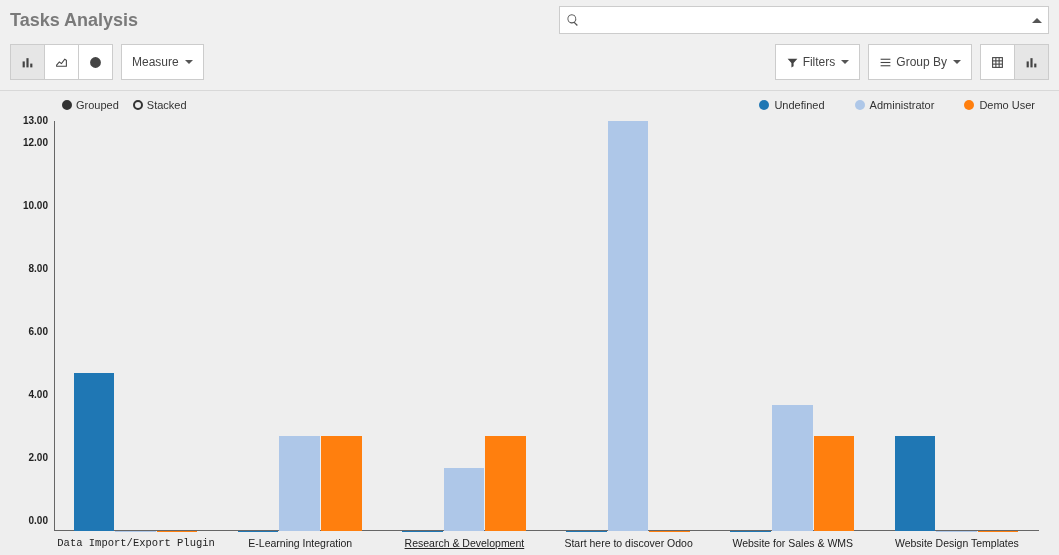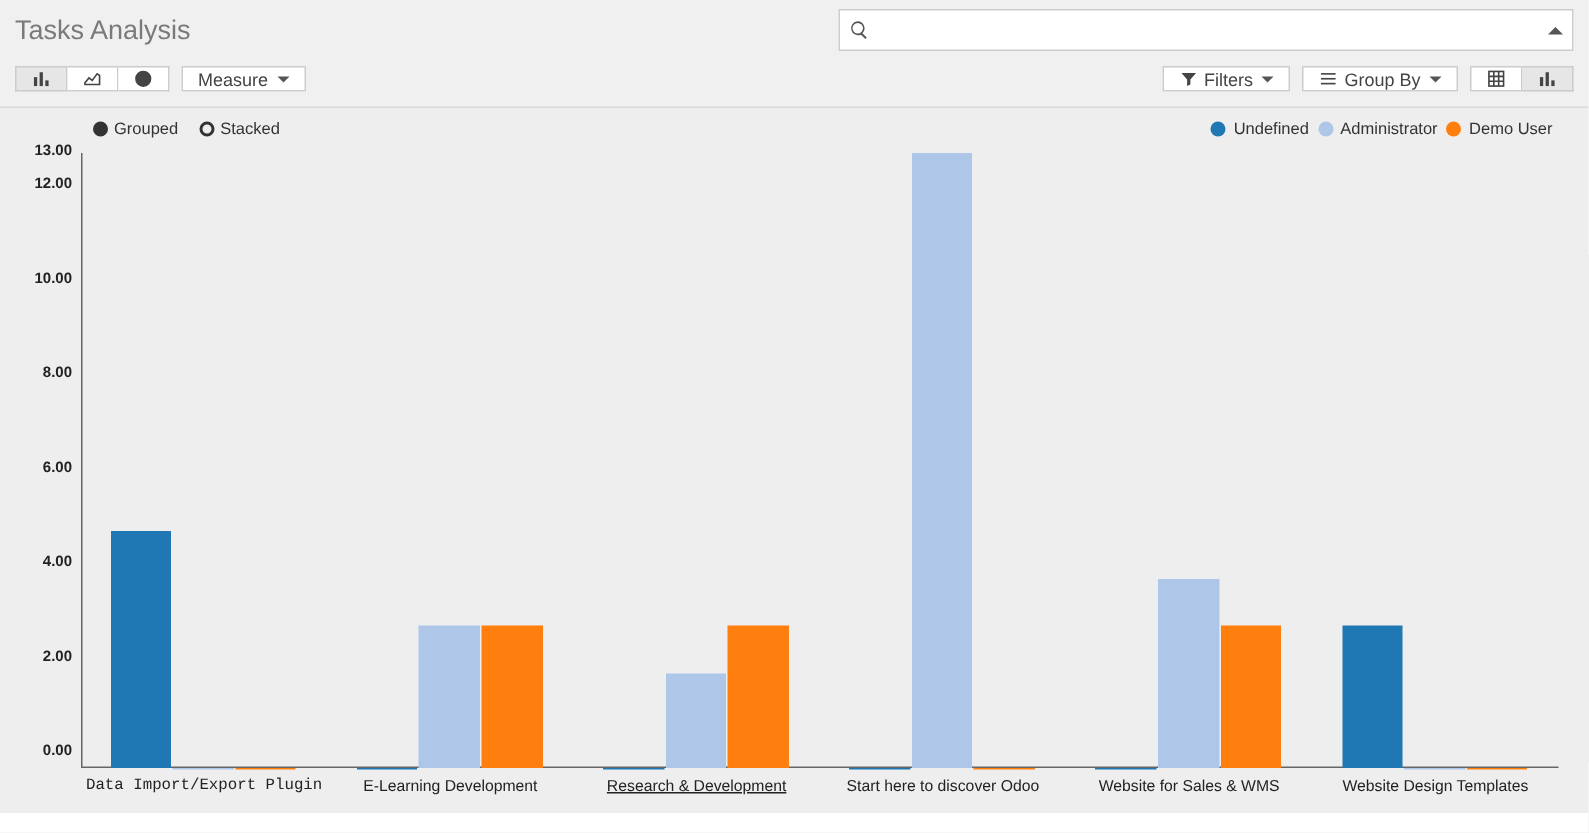--- a/index.html
+++ b/index.html
@@ -14,21 +14,21 @@
   }
   .header {
     display: flex;
     align-items: center;
     padding: 6px 10px 4px 10px;
     background: #f0f0f0;
   }
   .page-title {
     font-size: 18px;
     color: #7a7a7a;
-    font-weight: 400;
+    font-weight: 700;
     flex: 0 0 auto;
     padding-right: 20px;
   }
   .search-wrap {
     margin-left: auto;
     width: 490px;
     position: relative;
   }
   .search-box {
     display: flex;
@@ -63,21 +63,21 @@
   .btn {
     border: 1px solid #ccc;
     background: #fff;
     padding: 5px 10px;
     font-size: 12px;
     color: #444;
     cursor: pointer;
     display: inline-flex;
     align-items: center;
     gap: 4px;
-    height: 17px;
+    height: 36px;
   }
   .btn-group .btn + .btn { border-left: none; }
   .btn.active { background: #e6e6e6; }
   .caret-down {
     display: inline-block;
     width: 0; height: 0;
     border-left: 4px solid transparent;
     border-right: 4px solid transparent;
     border-top: 4px solid #555;
     margin-left: 2px;
@@ -95,21 +95,21 @@
     padding: 0 24px 0 62px;
     font-size: 11px;
     color: #333;
     height: 18px;
     align-items: flex-start;
   }
   .stack-opts { display:flex; gap:14px; }
   .stack-opt { display:flex; align-items:center; gap:4px; cursor:pointer; }
   .dot { width:10px; height:10px; border-radius:50%; border:2px solid #333; display:inline-block; }
   .dot.filled { background:#333; }
-  .series-legend { margin-left:auto; display:flex; gap:6px; }
+  .series-legend { margin-left:auto; display:flex; gap:30px; }
   .legend-item { display:flex; align-items:center; gap:5px; }
   .legend-dot { width:10px; height:10px; border-radius:50%; display:inline-block; }
   .plot {
     position: relative;
     margin: 4px 20px 0 54px;
     height: 410px;
   }
   .y-axis-line {
     position:absolute; left:0; top:0; bottom:0; width:1px; background:#666;
   }
@@ -260,21 +260,21 @@
       <div class="y-tick-label" style="bottom: 315.385px; top: auto;">10.00</div>
       <div class="y-tick-label" style="bottom: 378.462px; top: auto;">12.00</div>
       <div class="y-tick-label extra" style="bottom: 400px; top: auto;">13.00</div>
       <div class="bar" style="left: 19.7px; width: 40.5889px; height: 157.692px; background: rgb(31, 119, 180);"></div>
       <div class="bar" style="left: 61.2889px; width: 40.5889px; height: 0.5px; background: rgb(174, 199, 232);"></div>
       <div class="bar" style="left: 102.878px; width: 40.5889px; height: 0.5px; background: rgb(255, 127, 14);"></div>
       <div class="x-cat-label" style="left: 82.0833px; font-family: Liberation Mono, monospace;">Data Import/Export Plugin</div>
       <div class="bar" style="left: 183.867px; width: 40.5889px; height: 0.5px; background: rgb(31, 119, 180);"></div>
       <div class="bar" style="left: 225.456px; width: 40.5889px; height: 94.6154px; background: rgb(174, 199, 232);"></div>
       <div class="bar" style="left: 267.044px; width: 40.5889px; height: 94.6154px; background: rgb(255, 127, 14);"></div>
-      <div class="x-cat-label" style="left: 246.25px;">E-Learning Development</div>
+      <div class="x-cat-label" style="left: 246.25px;">E-Learning Integration</div>
       <div class="bar" style="left: 348.033px; width: 40.5889px; height: 0.5px; background: rgb(31, 119, 180);"></div>
       <div class="bar" style="left: 389.622px; width: 40.5889px; height: 63.0769px; background: rgb(174, 199, 232);"></div>
       <div class="bar" style="left: 431.211px; width: 40.5889px; height: 94.6154px; background: rgb(255, 127, 14);"></div>
       <div class="x-cat-label" style="left: 410.417px; text-decoration: underline;">Research &amp; Development</div>
       <div class="bar" style="left: 512.2px; width: 40.5889px; height: 0.5px; background: rgb(31, 119, 180);"></div>
       <div class="bar" style="left: 553.789px; width: 40.5889px; height: 410px; background: rgb(174, 199, 232);"></div>
       <div class="bar" style="left: 595.378px; width: 40.5889px; height: 0.5px; background: rgb(255, 127, 14);"></div>
       <div class="x-cat-label" style="left: 574.583px;">Start here to discover Odoo</div>
       <div class="bar" style="left: 676.367px; width: 40.5889px; height: 0.5px; background: rgb(31, 119, 180);"></div>
       <div class="bar" style="left: 717.956px; width: 40.5889px; height: 126.154px; background: rgb(174, 199, 232);"></div>

